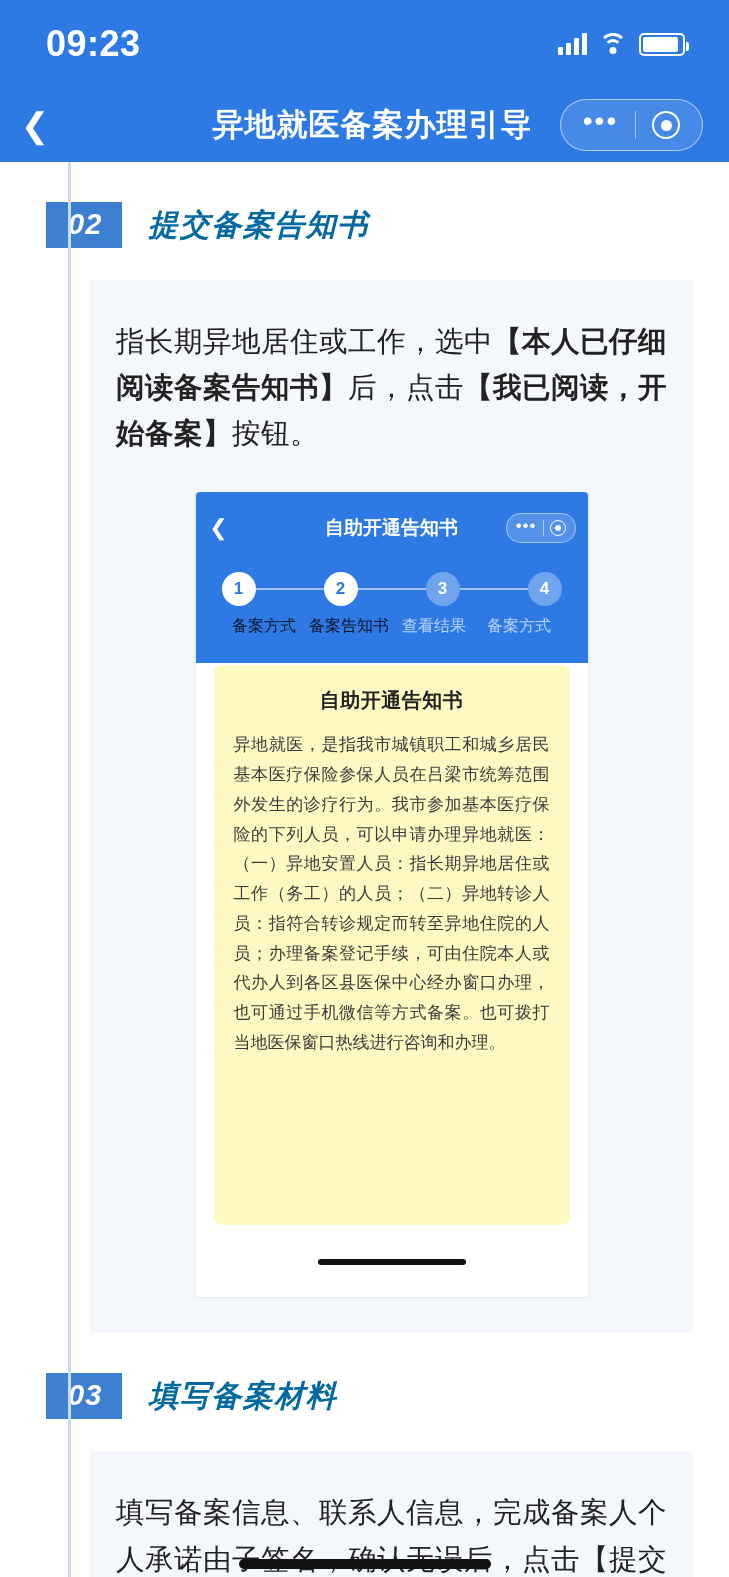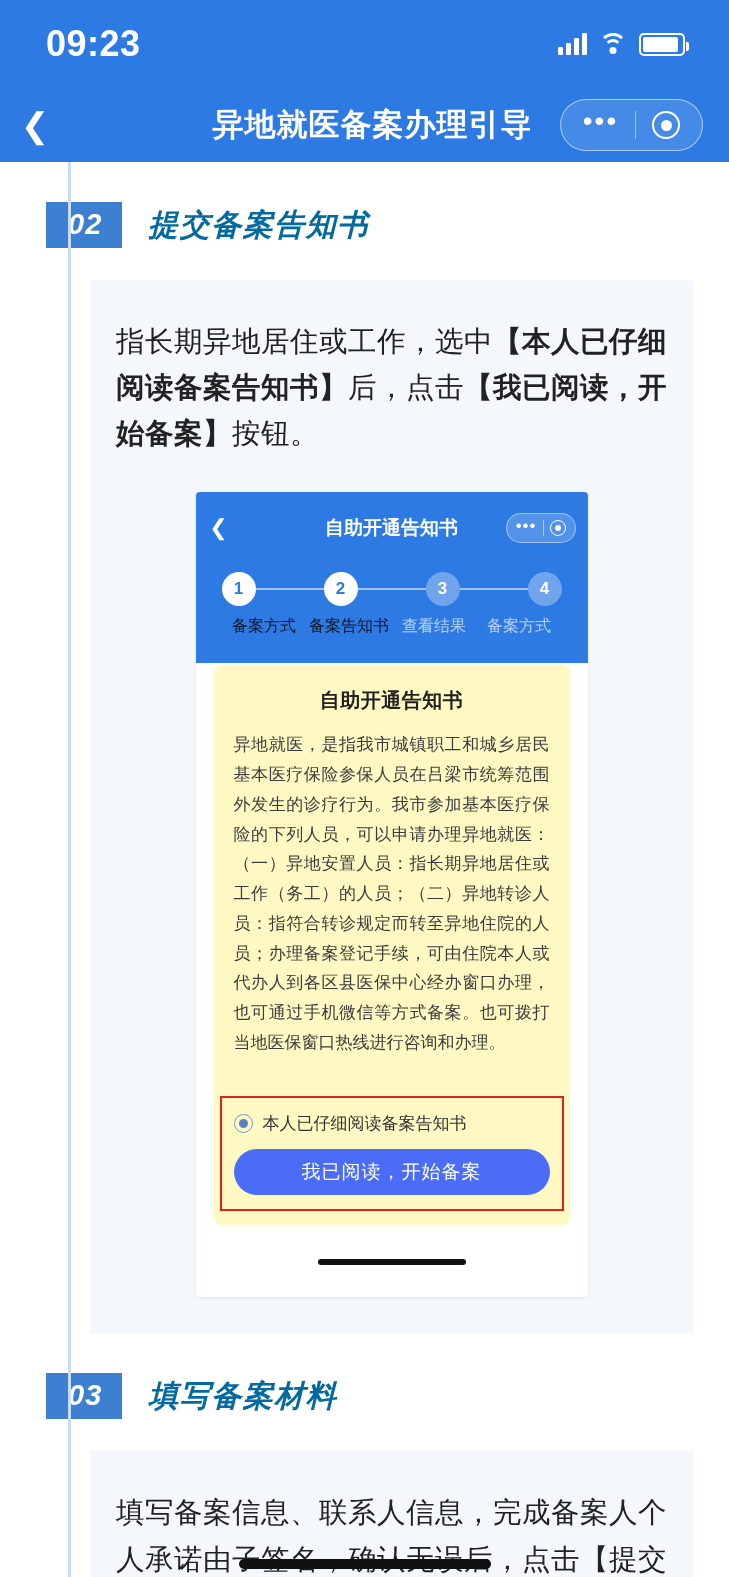--- a/index.html
+++ b/index.html
@@ -317,27 +317,20 @@
               <span class="dim">查看结果</span>
               <span class="dim">备案方式</span>
             </div>
           </div>
         </div>
 
         <div class="card">
           <div class="card-title">自助开通告知书</div>
           <div class="card-body">异地就医，是指我市城镇职工和城乡居民基本医疗保险参保人员在吕梁市统筹范围外发生的诊疗行为。我市参加基本医疗保险的下列人员，可以申请办理异地就医：（一）异地安置人员：指长期异地居住或工作（务工）的人员；（二）异地转诊人员：指符合转诊规定而转至异地住院的人员；办理备案登记手续，可由住院本人或代办人到各区县医保中心经办窗口办理，也可通过手机微信等方式备案。也可拨打当地医保窗口热线进行咨询和办理。</div>
 
-          <div class="agree-box">
-            <div class="agree-row">
-              <div class="radio"></div>
-              <div class="agree-text">本人已仔细阅读备案告知书</div>
-            </div>
-            <div class="cta">我已阅读，开始备案</div>
-          </div>
         </div>
 
         <div class="mock-foot">
           <div class="home-ind"></div>
         </div>
       </div>
     </div>
 
     <div class="step-head">
       <div class="step-num">03</div>

